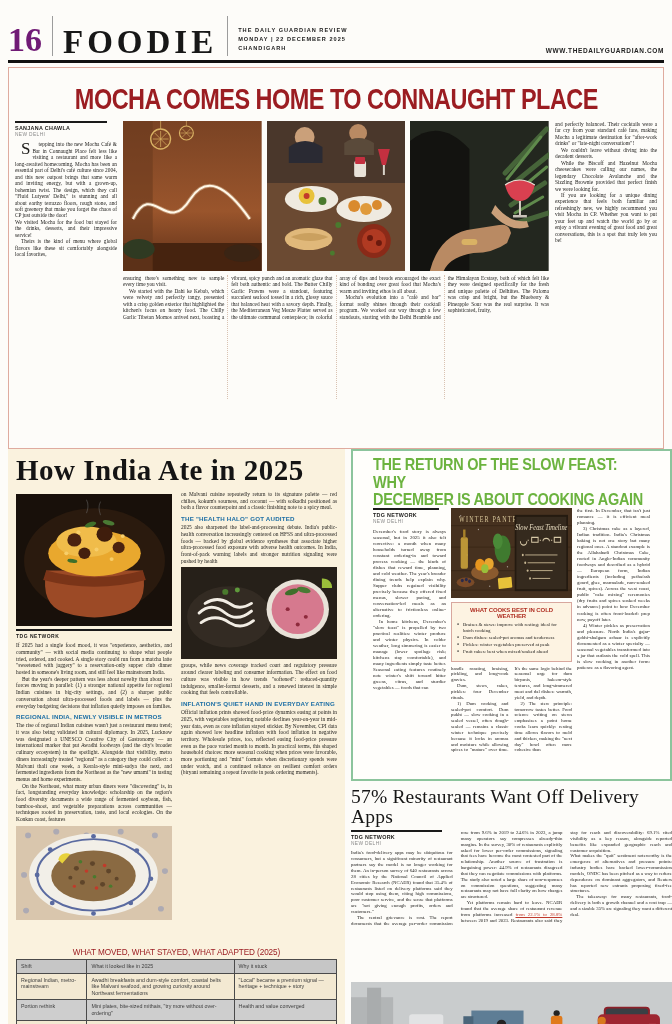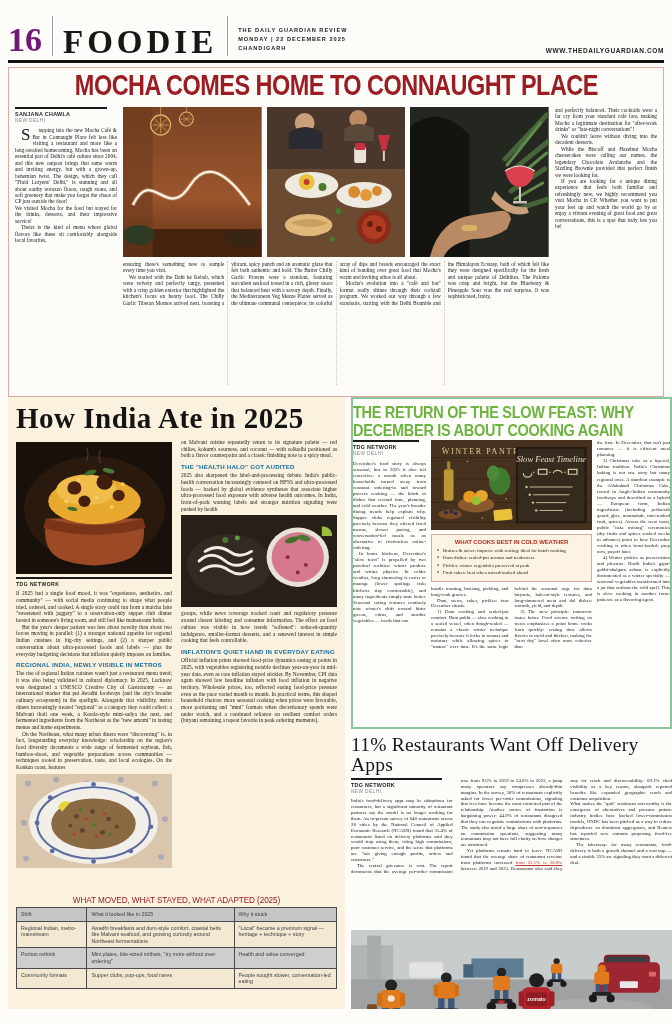--- a/index.html
+++ b/index.html
@@ -20,21 +20,21 @@
   
   .byline { font-family:"Liberation Sans",sans-serif; border-top:2px solid #1a1a1a; padding-top:2px; margin-bottom:4px; width:90%; }
   .byline .nm { font-size:5.4px; font-weight:700; letter-spacing:0.3px; display:block;}
   .byline .ct { font-size:4.8px; color:#8a8a8a; letter-spacing:0.4px; display:block;}
   .bodytext p, .bodytext div p { text-align:justify; hyphens:auto; }
   p.para { text-indent:6px; }
   p.para:first-child { text-indent:0; }
   .dropcap::first-letter { float:left; font-size:17px; line-height:13px; padding:1px 2px 0 0; font-weight:400; }
   .subhead { font-family:"Liberation Sans",sans-serif; font-weight:700; color:#1d6fa5; font-size:6.2px; letter-spacing:0.2px; margin:4px 0 2px; line-height:1.15; }
   
-  .mocha-box { border:1px solid #dfab9f; margin-top:4px; padding:1px 6px 6px; height:330px; }
+  .mocha-box { border:1px solid #dfab9f; margin-top:4px; padding:15px 6px 6px; height:382px; }
   .mocha-headline-wrap { text-align:center; height:34px; overflow:hidden;}
   .mocha-headline { display:inline-block; font-family:"Liberation Sans",sans-serif; font-weight:800; font-size:23px; letter-spacing:-0.5px; color:#9b1d22; transform:scale(1.02,1.25); transform-origin:center top; white-space:nowrap;}
   .mocha-body { display:flex; gap:6px; margin-top:4px; height:278px; }
   .mocha-col-side { width:102px; flex:none; font-size:5.3px; line-height:1.22; overflow:hidden;}
   .mocha-center { flex:1; display:flex; flex-direction:column; gap:4px; overflow:hidden;}
   .mocha-photos { display:flex; gap:5px; height:150px; }
   .mocha-photos .ph { flex:1; overflow:hidden; }
   .mocha-center-text { flex:1; columns:4; column-gap:7px; column-rule:1px dotted #d9c2b2; font-size:5.3px; line-height:1.22; overflow:hidden;}
   svg { display:block; }
   
@@ -50,21 +50,21 @@
   table.trend { width:100%; border-collapse:collapse; font-family:"Liberation Sans",sans-serif; font-size:5.3px; line-height:1.25; color:#3d3d3d;}
   table.trend th, table.trend td { border:1px solid #4a4a4a; padding:3px 4px; text-align:left; vertical-align:top; font-weight:400;}
   table.trend thead th { background:#c6c6c6; }
   table.trend tbody tr:nth-child(odd) td { background:#f3e9d2; }
   table.trend tbody tr:nth-child(even) td { background:#cecece; }
   table.trend td:nth-child(1), table.trend th:nth-child(1){ width:22%; }
   table.trend td:nth-child(2), table.trend th:nth-child(2){ width:46%; }
   
   .rightcol { width:321px; flex:none; display:flex; flex-direction:column; gap:5px;}
   
-  .feast { border:2px solid #8cc49c; padding:5px 0; height:332px; background:#fffefb; overflow:hidden;}
+  .feast { border:2px solid #8cc49c; padding:5px 20px; height:332px; background:#fffefb; overflow:hidden;}
   .feast-headline { font-family:"Liberation Sans",sans-serif; font-weight:800; color:#6cb33f; font-size:14.5px; line-height:1.08; letter-spacing:-0.3px; transform:scale(1,1.15); transform-origin:left top; margin-bottom:5px;}
   .feast-body { display:flex; gap:5px; height:268px; }
   .feast-side { width:73px; flex:none; font-size:4.9px; line-height:1.23; overflow:hidden;}
   .feast-mid { flex:1; display:flex; flex-direction:column; gap:4px; overflow:hidden;}
   .coldbox { background:#fdf3e2; border:1px solid #d8a79e; padding:4px 5px; }
   .coldbox h4 { font-family:"Liberation Sans",sans-serif; font-size:6px; font-weight:800; color:#b03024; text-align:center; margin-bottom:3px; letter-spacing:-0.1px;}
   .coldbox ul { list-style:none; }
   .coldbox li { font-size:4.9px; line-height:1.25; padding-left:6px; position:relative; text-align:left; margin-bottom:1px;}
   .coldbox li::before { content:"●"; position:absolute; left:0; top:0; font-size:3.5px; color:#222; }
   .feast-mid-text { flex:1; columns:2; column-gap:6px; font-size:4.8px; line-height:1.22; overflow:hidden;}
@@ -453,21 +453,21 @@
           </div>
           <div class="feast-side">
               <p class="para">the first. In December, that isn't just romance — it is efficient meal planning.</p>
               <p class="para">3) Christmas cake as a layered, Indian tradition. India's Christmas baking is not one story but many regional ones. A standout example is the Allahabadi Christmas Cake, rooted in Anglo-Indian community foodways and described as a hybrid — European form, Indian ingredients (including petha/ash gourd, ghee, marmalade, rum-soaked fruit, spices). Across the west coast, public "cake mixing" ceremonies (dry fruits and spices soaked weeks in advance) point to how December cooking is often front-loaded: prep now, payoff later.</p>
               <p class="para">4) Winter pickles as preservation and pleasure. North India's gajar-gobhi-shalgam achaar is explicitly documented as a winter specialty — seasonal vegetables transformed into a jar that outlasts the cold spell. This is slow cooking in another form: patience as a flavoring agent.</p>
             </div>
         </div>
       </div>
 
       <div class="delivery bodytext">
-        <div class="delivery-headline">11% Restaurants Want Off Delivery Apps</div>
+        <div class="delivery-headline">57% Restaurants Want Off Delivery Apps</div>
         <div class="delivery-body">
           <div class="byline">
             <span class="nm">TDG NETWORK</span>
             <span class="ct">NEW DELHI</span>
           </div>
           <div>
               <p class="para">India's food-delivery apps may be ubiquitous for consumers, but a significant minority of restaurant partners say the model is no longer working for them. An in-person survey of 640 restaurants across 28 cities by the National Council of Applied Economic Research (NCAER) found that 35.4% of restaurants listed on delivery platforms said they would stop using them, citing high commissions, poor customer service, and the sense that platforms are "not giving enough profits, orders and customers."</p>
               <p class="para">The central grievance is cost. The report documents that the average per-order commission rose from 9.6% in 2019 to 24.6% in 2023, a jump many operators say compresses already-thin margins. In the survey, 30% of restaurants explicitly asked for lower per-order commissions, signaling that fees have become the most contested part of the relationship. Another source of frustration is bargaining power: 44.9% of restaurants disagreed that they can negotiate commissions with platforms. The study also noted a large share of non-responses on commission questions, suggesting many restaurants may not have full clarity on how charges are structured.</p>
             </div>
           <p class="para"><span>Yet platforms remain hard to leave. NCAER found that the average share of restaurant revenue from platforms increased </span><span class="redlink">from 22.1% to 28.8%</span><span> between 2019 and 2023. Restaurants also said they stay for reach and discoverability: 69.1% cited visibility as a key reason, alongside reported benefits like expanded geographic reach and customer acquisition.</span></p>

